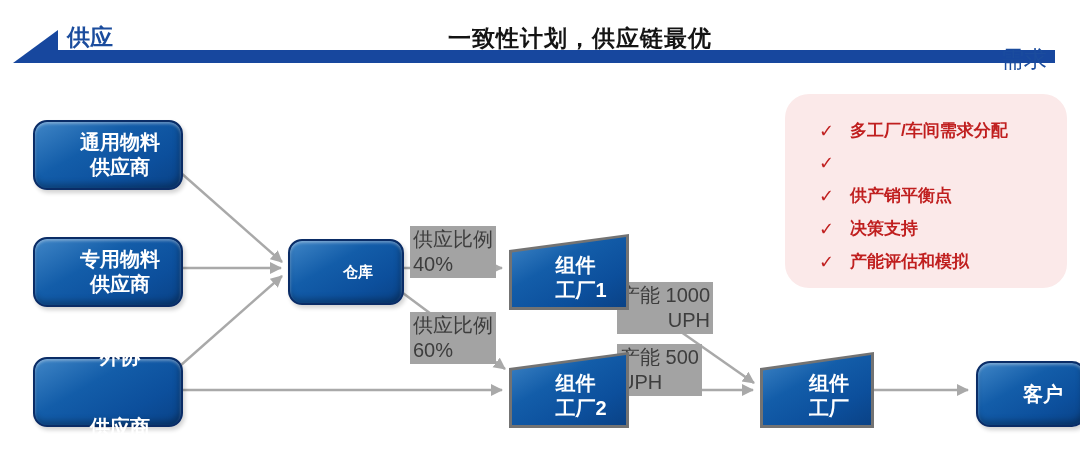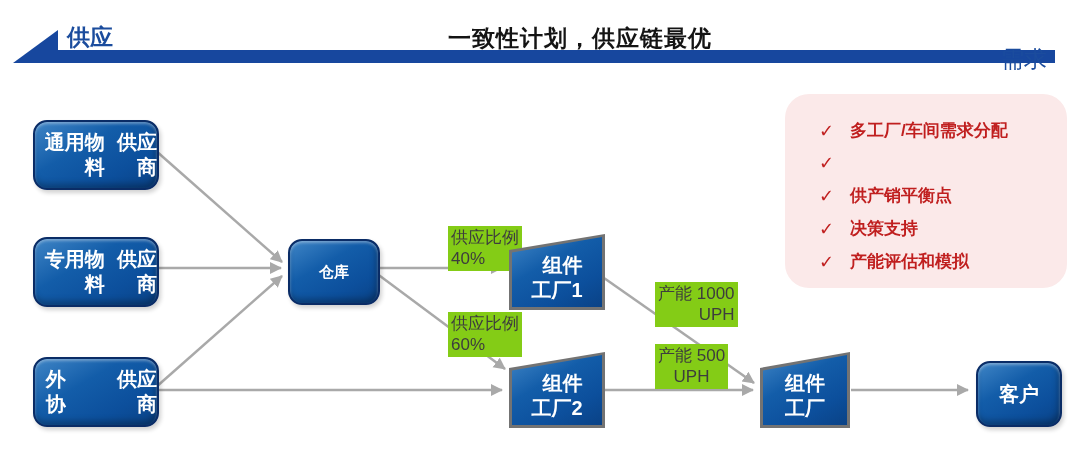--- a/index.html
+++ b/index.html
@@ -11,48 +11,48 @@
   .hdr-triangle{position:absolute;left:13px;top:30px;width:45px;height:33px;
     background:#17479E;clip-path:polygon(100% 0,100% 100%,0 100%);}
   .hdr-bar{position:absolute;left:56px;top:50px;width:999px;height:13px;background:#17479E;}
   .hdr-left{position:absolute;left:67px;top:22px;font-size:23px;font-weight:bold;color:#1B4C9D;}
   .hdr-title{position:absolute;left:0;top:23px;width:1080px;text-align:center;
     font-size:23px;font-weight:bold;color:#141414;letter-spacing:1px;margin-left:40px;}
   .hdr-right{position:absolute;right:33px;top:44px;font-size:23px;font-weight:normal;color:#1B4C9D;}
   
   #edges{position:absolute;left:0;top:0;z-index:1;}
   
-  .node{position:absolute;z-index:3;display:flex;justify-content:center;
-    align-items:center;color:#fff;font-weight:bold;font-size:20px;line-height:1.25;text-align:right;}
+  .node{position:absolute;z-index:3;display:flex;flex-direction:column;justify-content:center;
+    align-items:center;color:#fff;font-weight:bold;font-size:20px;line-height:1.25;text-align:left;padding-left:24px;}
   .rounded{
     border:2px solid #0A2C66;border-radius:14px;
     background:linear-gradient(150deg,#3F85C6 0%,#135DA9 38%,#0C4F9C 72%,#0A4286 100%);
     box-shadow:inset 0 2px 3px rgba(255,255,255,.35),inset -2px -4px 6px rgba(0,0,0,.28),2px 3px 4px rgba(0,0,0,.18);
   }
   .trap{background:#737373;clip-path:polygon(0 21%,100% 0,100% 100%,0 100%);
     filter:drop-shadow(2px 3px 3px rgba(0,0,0,.18));}
   .trap .fill{position:absolute;left:3px;top:3px;right:3px;bottom:3px;
     clip-path:polygon(0 22%,100% 0,100% 100%,0 100%);
     background:linear-gradient(150deg,#3F85C6 0%,#135DA9 38%,#0C4F9C 72%,#0A4286 100%);}
   .trap .txt{position:relative;z-index:2;padding-top:12px;}
   #node-supplier-general{left:33px;top:120px;width:122px;height:66px;}
   #node-supplier-special{left:33px;top:237px;width:122px;height:66px;}
   #node-supplier-outsource{left:33px;top:357px;width:122px;height:66px;gap:45px;}
   #node-warehouse{left:288px;top:239px;width:88px;height:62px;font-size:15px;}
   #node-factory1{left:509px;top:234px;width:96px;height:76px;}
   #node-factory2{left:509px;top:352px;width:96px;height:76px;}
   #node-assembly{left:760px;top:352px;width:90px;height:76px;}
   #node-customer{left:976px;top:361px;width:82px;height:62px;}
   
-  .edge-label{position:absolute;z-index:2;background:#84cc16;color:#3D3D3D;
-    font-size:17px;line-height:1.25;padding:1px 3px;margin-left:38px;}
+  .edge-label{position:absolute;z-index:2;background:#a3a3a3;color:#3D3D3D;
+    font-size:20px;line-height:1.25;padding:1px 3px;}
   #lbl-ratio40{left:410px;top:226px;text-align:left;}
   #lbl-ratio60{left:410px;top:312px;text-align:left;}
   #lbl-cap1000{left:617px;top:282px;text-align:right;}
-  #lbl-cap500{left:617px;top:344px;text-align:center;}
+  #lbl-cap500{left:617px;top:344px;}
   
   .panel{position:absolute;left:785px;top:94px;width:282px;height:194px;z-index:3;
     background:#FBE9E9;border-radius:24px;box-sizing:border-box;padding:25px 14px 0 34px;}
   .check-item{display:flex;align-items:center;margin-bottom:10px;
     color:#C01F1F;font-size:17px;font-weight:bold;white-space:nowrap;}
   .check-item .check{margin-right:16px;font-size:18px;}
 </style>
 </head>
 <body>
 

